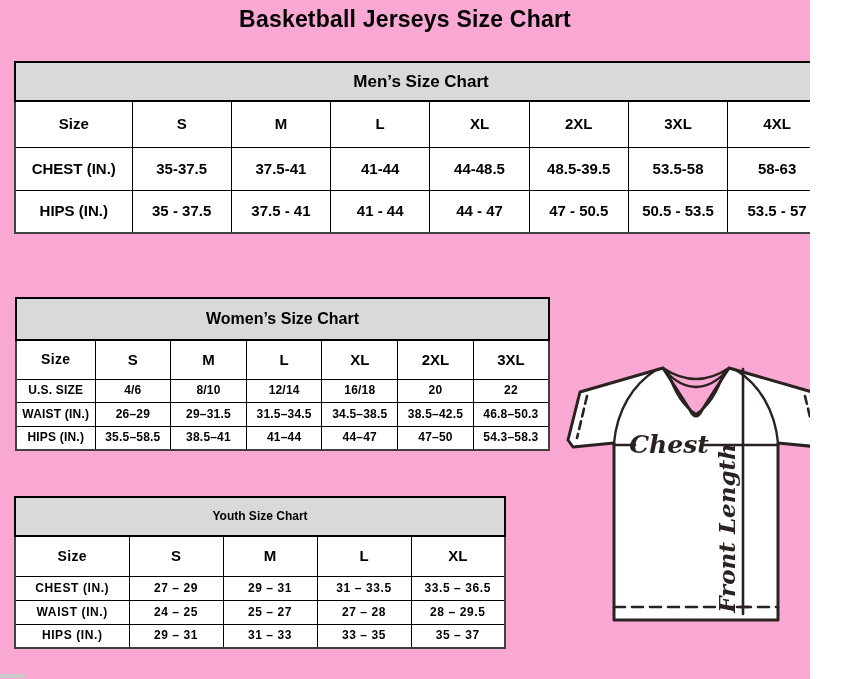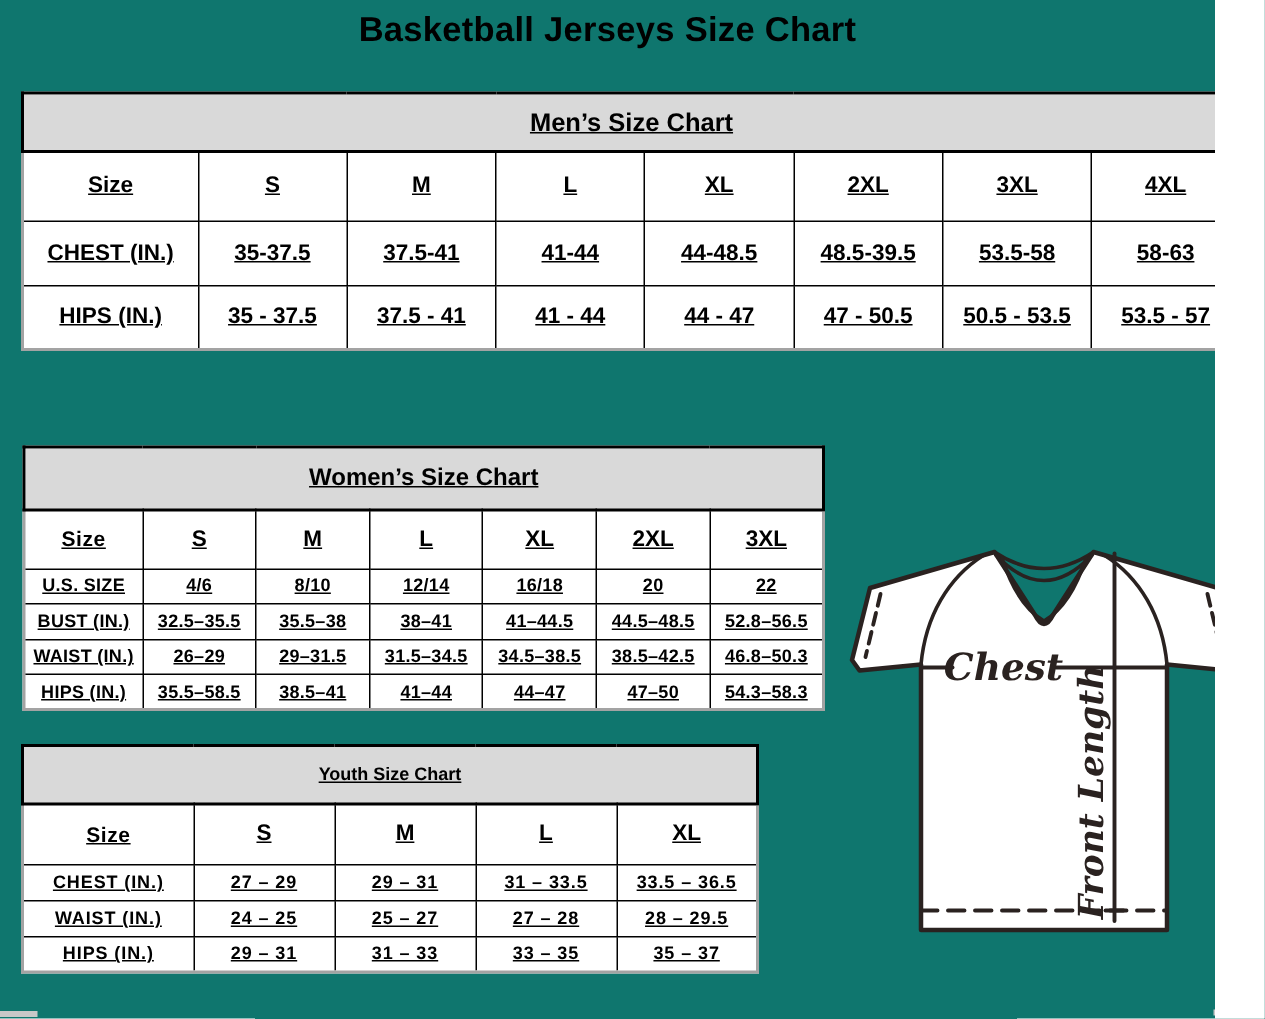--- a/index.html
+++ b/index.html
@@ -1,26 +1,26 @@
 <!DOCTYPE html>
 <html><head>
 <meta charset="utf-8">
 <style>
   html,body{margin:0;padding:0;background:#ffffff;}
   .canvas{
-    position:relative;width:810px;height:679px;background:#0f766e;
+    position:relative;width:810px;height:679px;background:#f9a8d4;
     font-family:"Liberation Sans",sans-serif;color:#000;overflow:hidden;
   }
   .page-title{
     position:absolute;left:0;top:6px;width:810px;text-align:center;
     font-size:23px;font-weight:700;letter-spacing:0.2px;
   }
   table.tbl{
     position:absolute;border-collapse:collapse;table-layout:fixed;
-    background:#fff;border:2px solid #a3a3a3;text-decoration:underline;
+    background:#fff;border:2px solid #404040;
   }
   table.tbl td{
     border:1px solid #000;text-align:center;vertical-align:middle;
     font-weight:700;padding:0;line-height:1.05;overflow:hidden;white-space:nowrap;
   }
   table.tbl tr.band td{
     background:#d9d9d9;border:2px solid #000;
   }
   
   #men{left:14px;top:61px;width:814px;}
@@ -134,29 +134,20 @@
       <tr class="data">
         <td class="rlabel">U.S. SIZE</td>
         <td>4/6</td>
         <td>8/10</td>
         <td>12/14</td>
         <td>16/18</td>
         <td>20</td>
         <td>22</td>
       </tr>
       <tr class="data">
-        <td class="rlabel">BUST (IN.)</td>
-        <td>32.5–35.5</td>
-        <td>35.5–38</td>
-        <td>38–41</td>
-        <td>41–44.5</td>
-        <td>44.5–48.5</td>
-        <td>52.8–56.5</td>
-      </tr>
-      <tr class="data">
         <td class="rlabel">WAIST (IN.)</td>
         <td>26–29</td>
         <td>29–31.5</td>
         <td>31.5–34.5</td>
         <td>34.5–38.5</td>
         <td>38.5–42.5</td>
         <td>46.8–50.3</td>
       </tr>
       <tr class="data">
         <td class="rlabel">HIPS (IN.)</td>

